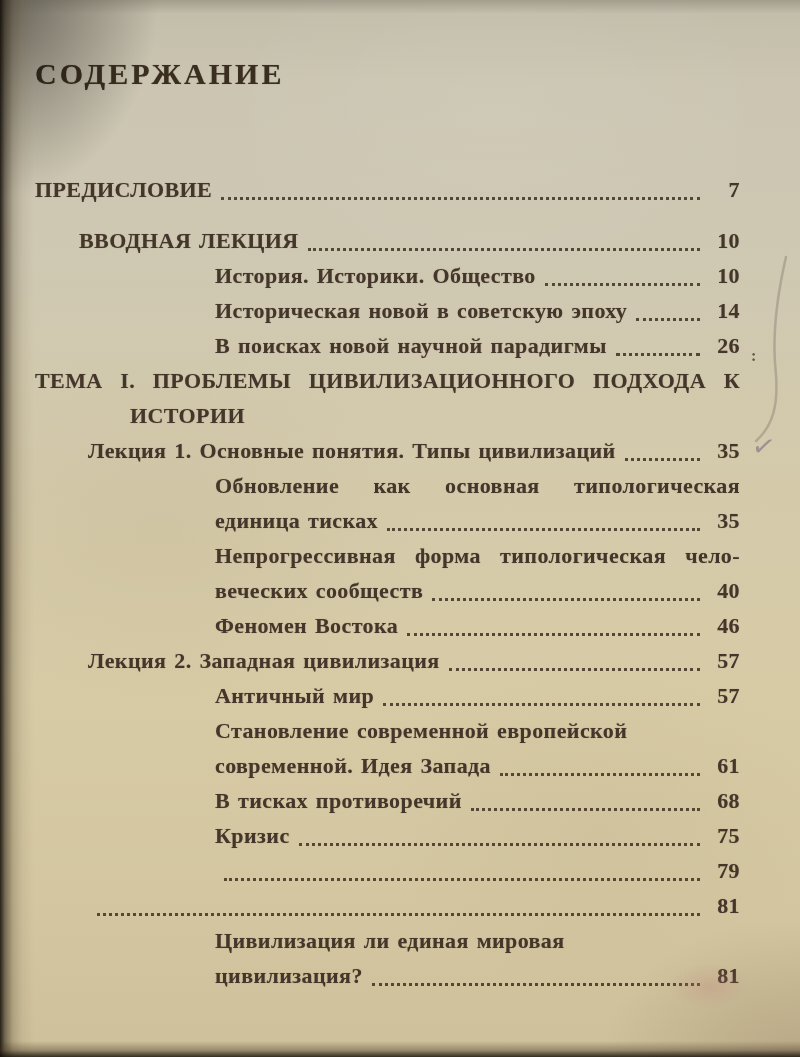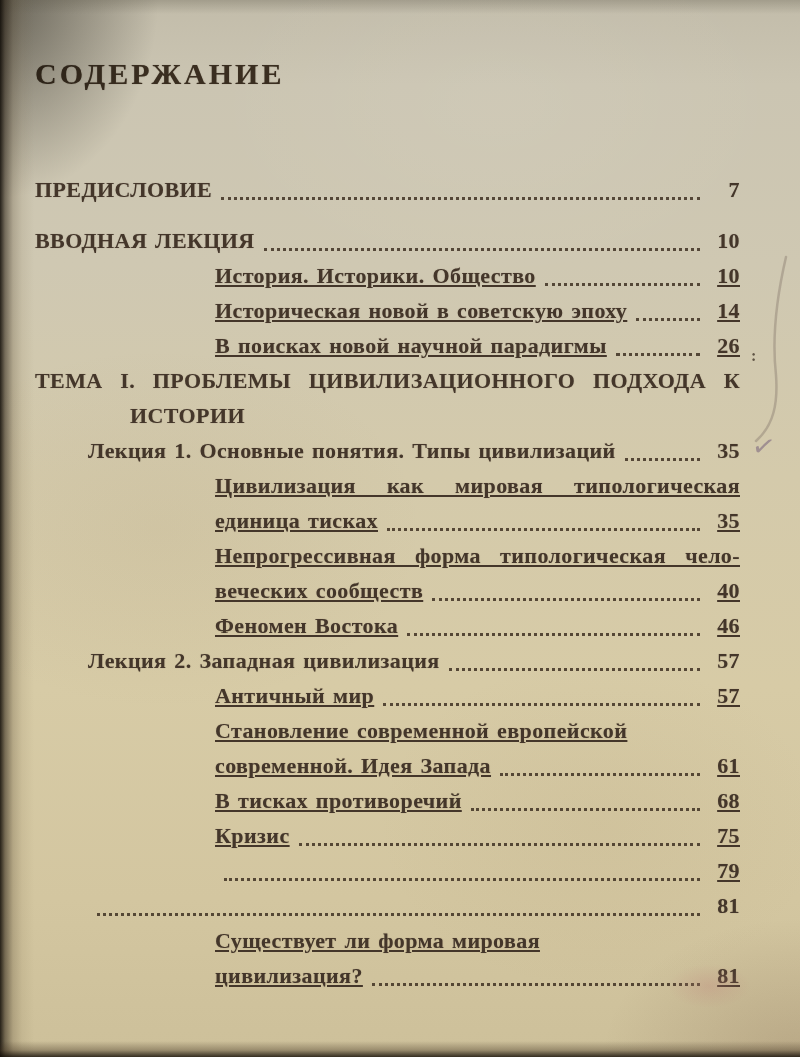--- a/index.html
+++ b/index.html
@@ -77,23 +77,23 @@
     color: #44362a;
     text-shadow: 0 0 1px rgba(68,54,42,0.35);
   }
   .row.justify {
     display: block;
     text-align: justify;
     text-align-last: justify;
   }
   .lv-top     { padding-left: 0; }
   .lv-lekciya { padding-left: 53px; align-items: center; }
-  .lv-sub     { padding-left: 180px; text-decoration: underline; }
+  .lv-sub     { padding-left: 180px; }
   .lv-tema2   { padding-left: 95px; }
-  .gap-lg { margin-top: 16px; }
+  .gap-lg { margin-top: 16px; margin-left: 44px; }
   .gap-md { }
   .dot-leader {
     flex: 1;
     align-self: flex-end;
     margin: 0 6px 7px 9px;
     border-bottom: 3px dotted rgba(62,48,34,0.85);
     min-width: 12px;
   }
   .page-num {
     min-width: 34px;
@@ -171,21 +171,21 @@
     <span class="label">ИСТОРИИ</span>
 
   </div>
         <div class="row lv-lekciya">
     <span class="label">Лекция 1. Основные понятия. Типы цивилизаций</span>
     <span class="dot-leader"></span>
     <span class="page-num">35</span>
   <span class="pencil-check">✓</span>
         </div>
         <div class="row lv-sub justify">
-    <span class="label">Цивилизация как мировая типологическая</span>
+    <span class="label">Обновление как основная типологическая</span>
     
     
   </div>
         <div class="row lv-sub">
     <span class="label">единица тисках</span>
     <span class="dot-leader"></span>
     <span class="page-num">35</span>
   </div>
         <div class="row lv-sub justify">
     <span class="label">Непрогрессивная форма типологическая чело-</span>
@@ -233,21 +233,21 @@
   </div>
         <div class="row lv-sub">
     <span class="dot-leader"></span>
     <span class="page-num">79</span>
   </div>
         <div class="row lv-lekciya">
     <span class="dot-leader"></span>
     <span class="page-num">81</span>
   </div>
         <div class="row lv-sub">
-    <span class="label">Существует ли форма мировая</span>
+    <span class="label">Цивилизация ли единая мировая</span>
 
   </div>
         <div class="row lv-sub">
     <span class="label">цивилизация?</span>
     <span class="dot-leader"></span>
     <span class="page-num">81</span>
   </div>
       </div>
   </div>
 

